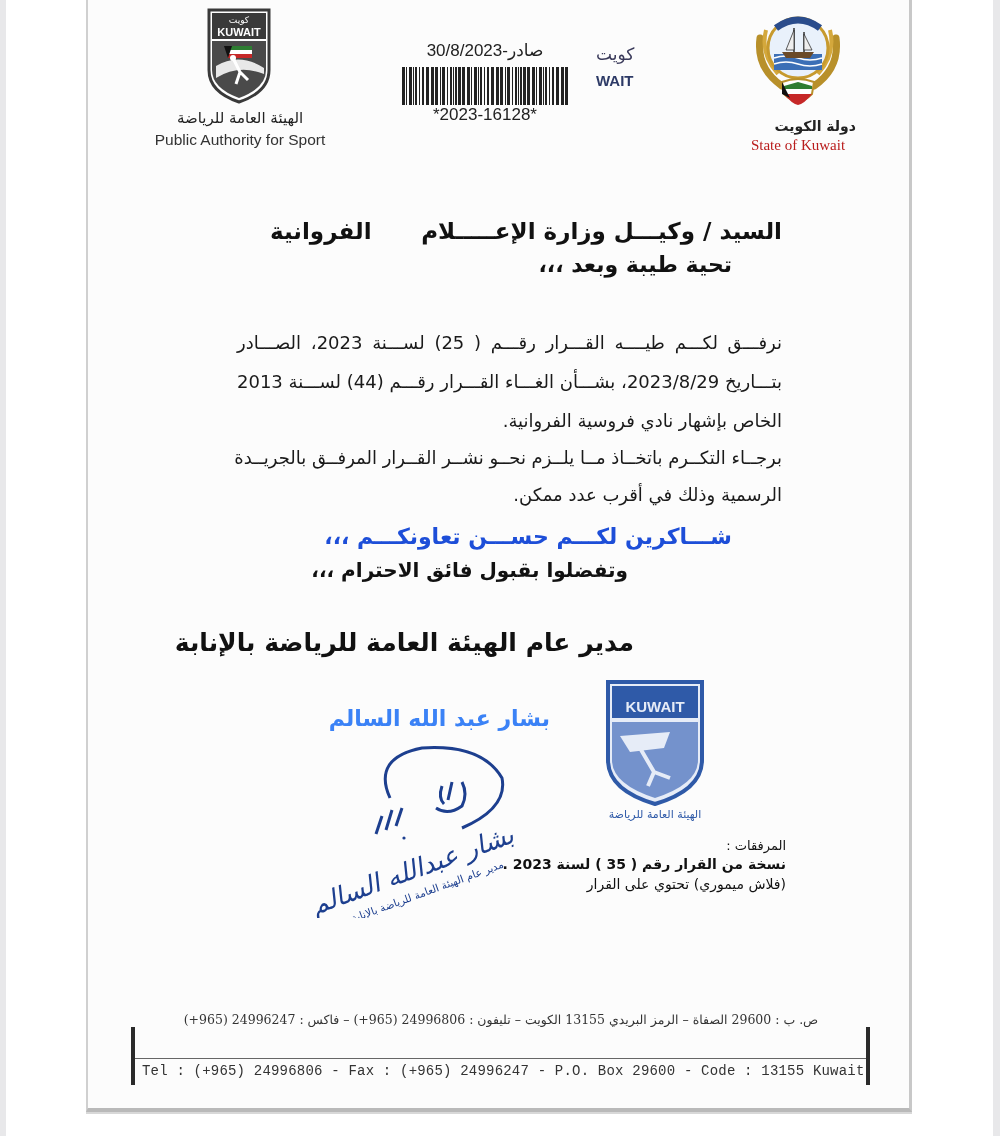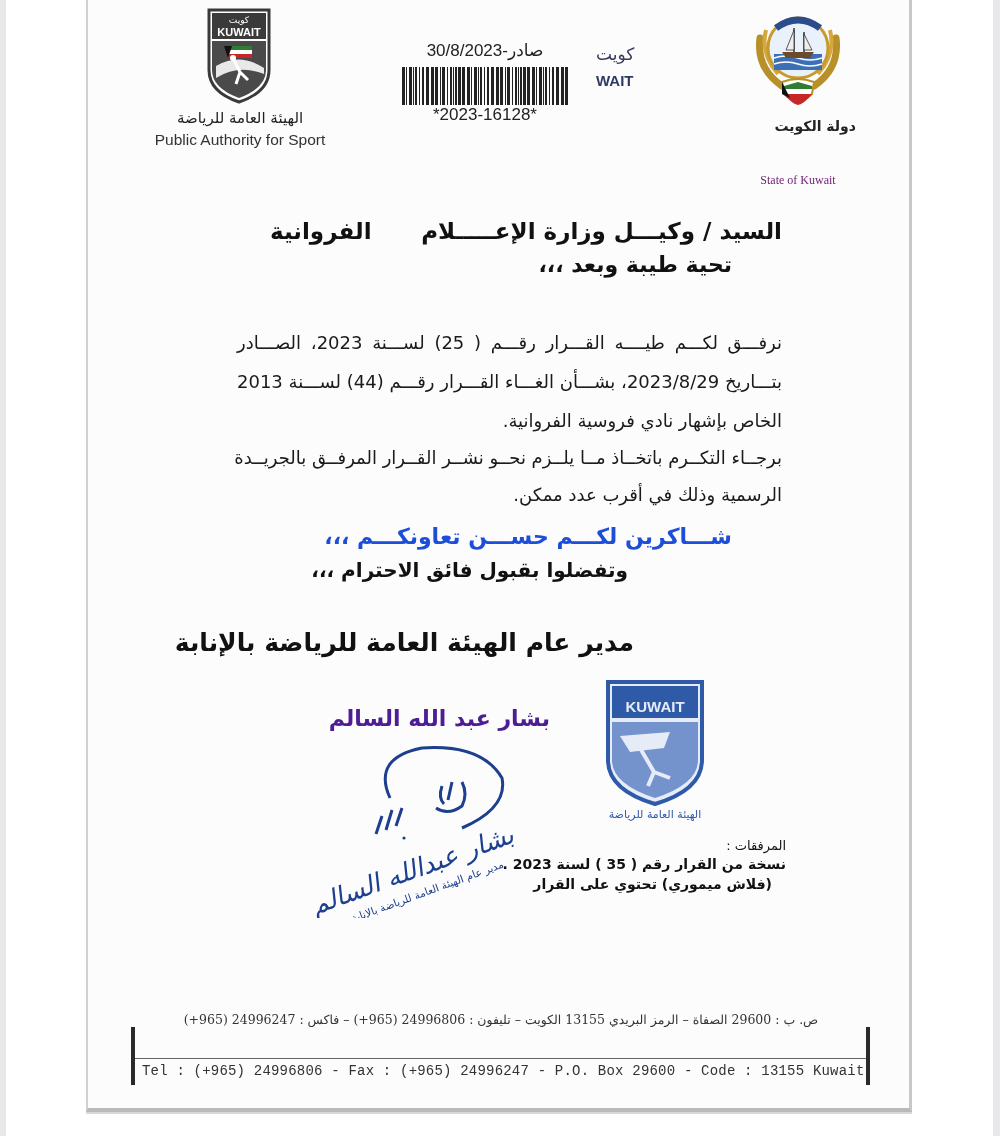--- a/index.html
+++ b/index.html
@@ -23,42 +23,42 @@
     .pas-en { position: absolute; left: 140px; top: 131px; width: 200px; text-align: center; font-family: "Liberation Sans", sans-serif; font-size: 15.5px; color: #333; }
 
     .stamp-date { position: absolute; left: 410px; top: 40px; width: 150px; text-align: center; font-family: "Liberation Sans", sans-serif; font-size: 17px; color: #222; direction: ltr; }
     .barcode { position: absolute; left: 400px; top: 67px; width: 170px; height: 38px; }
     .barcode-num { position: absolute; left: 405px; top: 105px; width: 160px; text-align: center; font-family: "Liberation Sans", sans-serif; font-size: 17px; color: #222; }
     .kw-ar { position: absolute; left: 596px; top: 44px; font-size: 17px; color: #3a3a5a; direction: rtl; }
     .kw-en { position: absolute; left: 596px; top: 72px; font-family: "Liberation Sans", sans-serif; font-weight: bold; font-size: 15px; color: #2d3a66; }
 
     .emblem { position: absolute; left: 752px; top: 8px; width: 92px; height: 110px; }
     .state-ar { position: absolute; left: 740px; top: 118px; width: 116px; text-align: right; font-size: 14px; font-weight: bold; color: #222; direction: rtl; }
-    .state-en { position: absolute; left: 740px; top: 137px; width: 116px; text-align: center; font-family: "Liberation Serif", serif; font-size: 12px; color: #701a75; margin-top: 36px; }
+    .state-en { position: absolute; left: 740px; top: 137px; width: 116px; text-align: center; font-family: "Liberation Serif", serif; font-size: 15px; color: #b91c1c; }
 
     
     .rtl { direction: rtl; unicode-bidi: embed; position: absolute; white-space: nowrap; }
     .addressee { right: 218px; top: 218px; font-size: 23px; font-weight: bold; color: #111; }
     .honorific { left: 270px; top: 218px; font-size: 23px; font-weight: bold; color: #111; position: absolute; direction: rtl; }
     .greeting { right: 268px; top: 252px; font-size: 22px; font-weight: bold; color: #111; }
     .para { right: 218px; width: 545px; font-size: 18px; color: #1a1a1a; text-align: justify; text-align-last: justify; }
     .para.last { text-align-last: right; width: auto; }
     .p1 { top: 332px; } .p2 { top: 371px; } .p3 { top: 410px; }
     .p4 { top: 447px; } .p5 { top: 484px; margin-left: 12px; }
     .thanks { right: 268px; top: 524px; font-size: 22px; font-weight: 900; color: #1d4ed8; }
     .respect { right: 372px; top: 558px; font-size: 20px; font-weight: 700; color: #111; }
     .sign-title { right: 366px; top: 628px; font-size: 25px; font-weight: bold; color: #111; }
-    .sign-name { right: 450px; top: 706px; font-size: 22px; font-weight: bold; color: #4c1d95; }
+    .sign-name { right: 450px; top: 706px; font-size: 22px; font-weight: bold; color: #3b82f6; }
 
     .signature { position: absolute; left: 312px; top: 738px; width: 210px; height: 180px; }
     .seal { position: absolute; left: 600px; top: 676px; width: 110px; height: 150px; }
 
     .attach-title { right: 214px; top: 838px; font-size: 13px; font-weight: normal; color: #111; }
     .attach-1 { right: 214px; top: 856px; font-size: 14px; font-weight: bold; color: #111; }
-    .attach-2 { right: 228px; top: 876px; font-size: 14px; font-weight: bold; color: #111; }
+    .attach-2 { right: 214px; top: 876px; font-size: 14px; font-weight: normal; color: #111; }
 
     
     .foot-bar-l { position: absolute; left: 131px; top: 1027px; width: 4px; height: 58px; background: #2a2a2a; }
     .foot-bar-r { position: absolute; left: 866px; top: 1027px; width: 4px; height: 58px; background: #2a2a2a; }
     .foot-rule { position: absolute; left: 135px; top: 1058px; width: 731px; height: 1px; background: #666; }
     .foot-ar { position: absolute; left: 142px; top: 1012px; width: 718px; text-align: center; font-family: "DejaVu Serif", serif; font-size: 12.5px; color: #333; direction: rtl; white-space: nowrap; }
     .foot-en { position: absolute; left: 142px; top: 1063px; width: 718px; text-align: center; font-family: Liberation Mono, monospace; font-size: 14px; color: #333; white-space: nowrap; letter-spacing: 0.2px; }
   </style>
 </head>
 <body>

